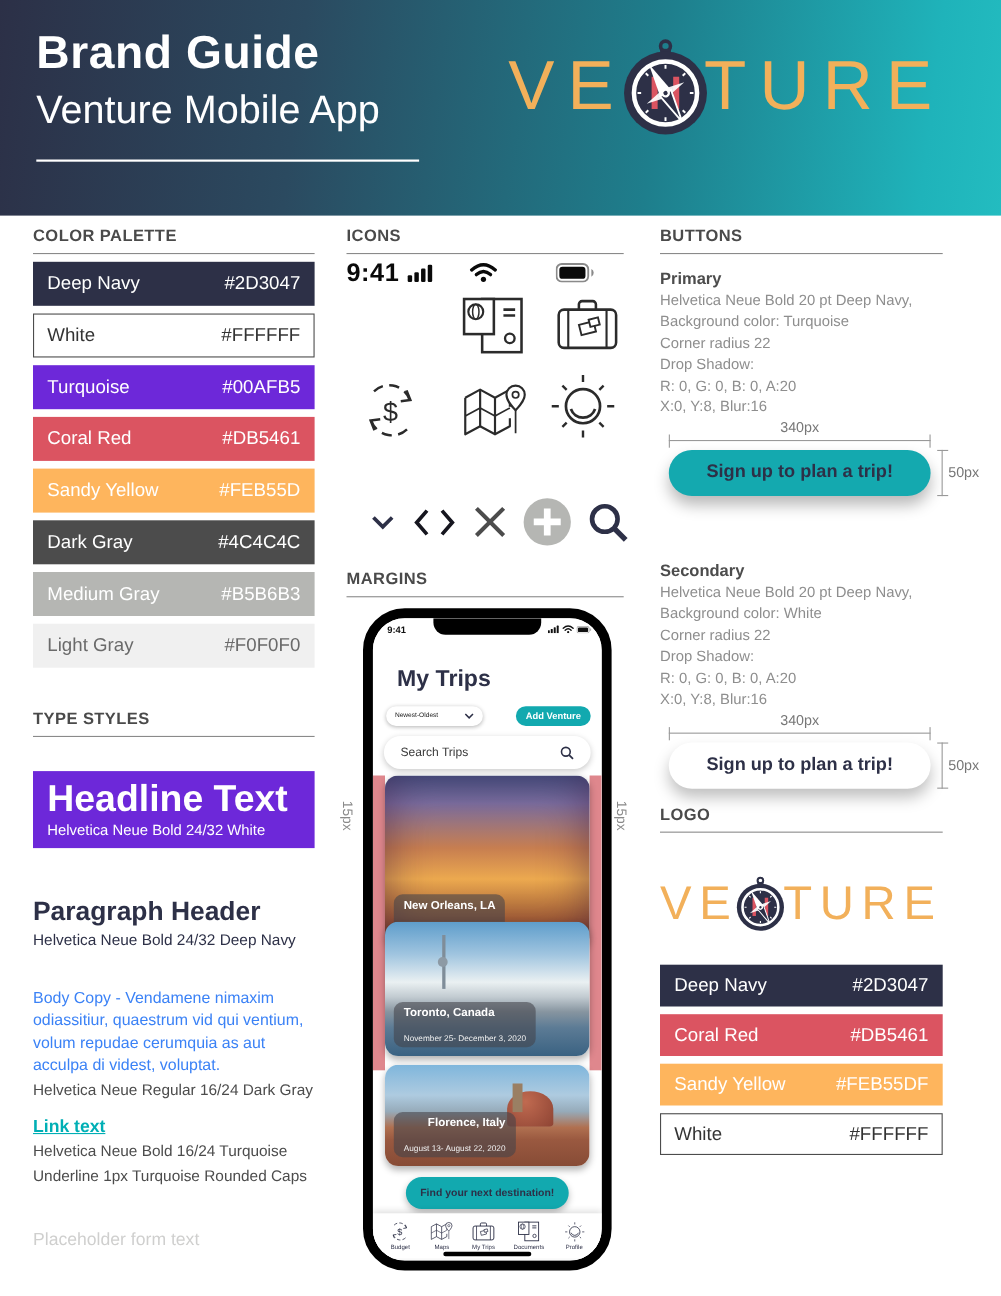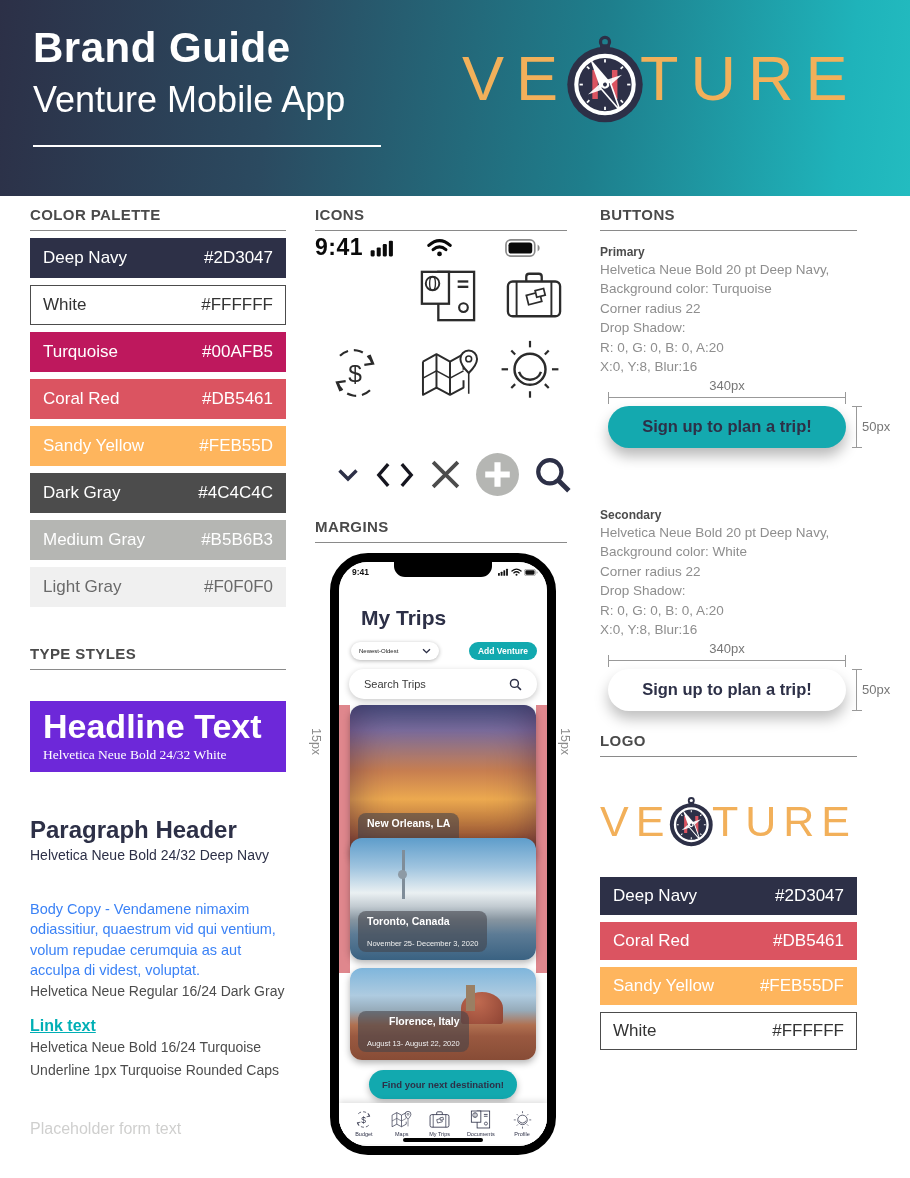--- a/index.html
+++ b/index.html
@@ -25,21 +25,21 @@
   #color-palette{left:30px;top:206px;width:256px;}
   .swatch{height:40px;margin-top:7px;display:flex;align-items:center;justify-content:space-between;
           padding:0 12px;font-size:17px;border:1.5px solid transparent;box-sizing:border-box;}
   .swatch:first-of-type{margin-top:14px;}
   .sw-small .swatch{height:38px;}
 
   
   #type-styles{left:30px;top:645px;width:256px;}
   .headline-box{margin-top:31px;background:#6d28d9;padding:8px 13px 9px;}
   .headline-box .hl{font-size:34px;font-weight:bold;color:#fff;line-height:1.05;}
-  .headline-box .hl-spec{font-size:13.5px;color:#fff;margin-top:2px;font-family:Liberation Serif, serif;}
+  .headline-box .hl-spec{font-size:13.5px;color:#fff;margin-top:2px;}
   .para-h{margin-top:44px;font-size:24px;font-weight:bold;color:#2D3047;}
   .para-spec{font-size:14px;color:#2D3047;margin-top:3px;}
   .body-copy{margin-top:36px;font-size:14.5px;color:#3b82f6;line-height:1.42;}
   .body-spec{font-size:14px;color:#4C4C4C;margin-top:2px;}
   .link-text{margin-top:18px;font-size:16px;font-weight:bold;color:#00AFB5;text-decoration:underline;display:inline-block;}
   .link-spec{font-size:14px;color:#4C4C4C;line-height:1.4;margin-top:3px;}
   .ph-text{margin-top:40px;font-size:16px;color:rgba(181,182,179,.65);}
   .ph-spec{font-size:14px;color:#5a5a5a;margin-top:4px;}
 
   
@@ -96,21 +96,21 @@
          display:flex;align-items:center;justify-content:center;}
   .tabbar{position:absolute;left:0;right:0;top:541px;height:41px;background:#fff;box-shadow:0 -2px 6px rgba(0,0,0,.13);
           display:flex;justify-content:space-around;align-items:center;padding:0 6px;}
   .tab{display:flex;flex-direction:column;align-items:center;color:#2D3047;gap:2px;}
   .tab svg{width:21px;height:19px;}
   .tab span{font-size:5.5px;color:#2D3047;}
   .homebar{position:absolute;left:50%;transform:translateX(-50%);bottom:4px;width:80px;height:4px;border-radius:2px;background:#000;}
 
   
   #buttons{left:600px;top:206px;width:257px;}
-  .spec-title{margin-top:14px;font-size:12px;font-weight:bold;color:#4C4C4C;}
+  .spec-title{margin-top:14px;font-size:15px;font-weight:bold;color:#4C4C4C;}
   .spec-line{font-size:13.5px;color:#8E8E8E;line-height:1.22;margin-top:3px;}
   .measure-h{position:relative;width:238px;margin:2px 0 0 8px;text-align:center;}
   .measure-h .mlab{font-size:13px;color:#777;}
   .measure-h .mline{position:relative;height:0;border-top:1px solid #999;margin-top:4px;}
   .measure-h .mline::before,.measure-h .mline::after{content:"";position:absolute;top:-6px;width:1px;height:12px;background:#999;}
   .measure-h .mline::before{left:0;} .measure-h .mline::after{right:0;}
   .btn-row{position:relative;width:238px;margin:8px 0 0 8px;height:44px;}
   .pill-btn{width:238px;height:42px;border-radius:21px;border:none;font-family:inherit;
             color:#2D3047;font-size:16.5px;font-weight:bold;display:flex;align-items:center;justify-content:center;}
   .pill-primary{background:#14A9AF;box-shadow:0 8px 14px rgba(0,0,0,.28);}
@@ -263,21 +263,21 @@
   <div class="sec" id="color-palette">
     <div class="sec-h">COLOR PALETTE</div>
     <div class="swatch" style="background: rgb(45, 48, 71); color: rgb(255, 255, 255);">
       <span>Deep Navy</span>
         <span>#2D3047</span>
       </div>
     <div class="swatch" style="background: rgb(255, 255, 255); color: rgb(51, 51, 51); border-color: rgb(76, 76, 76);">
       <span>White</span>
         <span>#FFFFFF</span>
       </div>
-    <div class="swatch" style="background: #be185d; color: rgb(255, 255, 255);">
+    <div class="swatch" style="background: #6d28d9; color: rgb(255, 255, 255);">
       <span>Turquoise</span>
         <span>#00AFB5</span>
       </div>
     <div class="swatch" style="background: rgb(219, 84, 97); color: rgb(255, 255, 255);">
       <span>Coral Red</span>
         <span>#DB5461</span>
       </div>
     <div class="swatch" style="background: rgb(254, 181, 93); color: rgb(255, 255, 255);">
       <span>Sandy Yellow</span>
         <span>#FEB55D</span>

